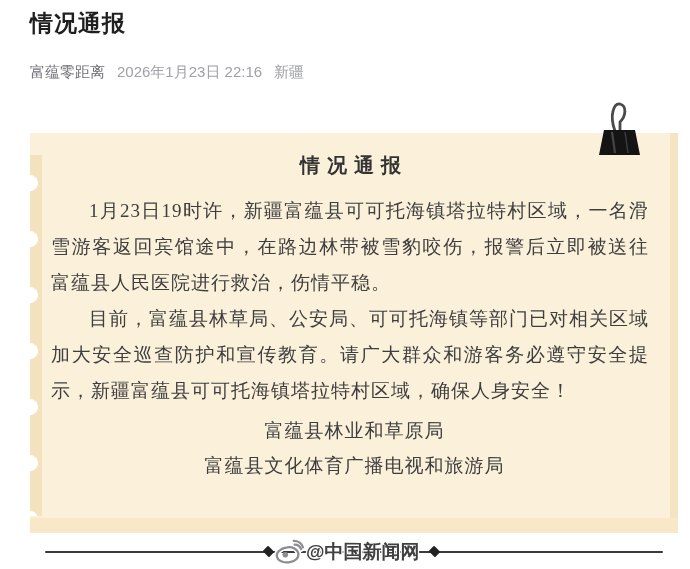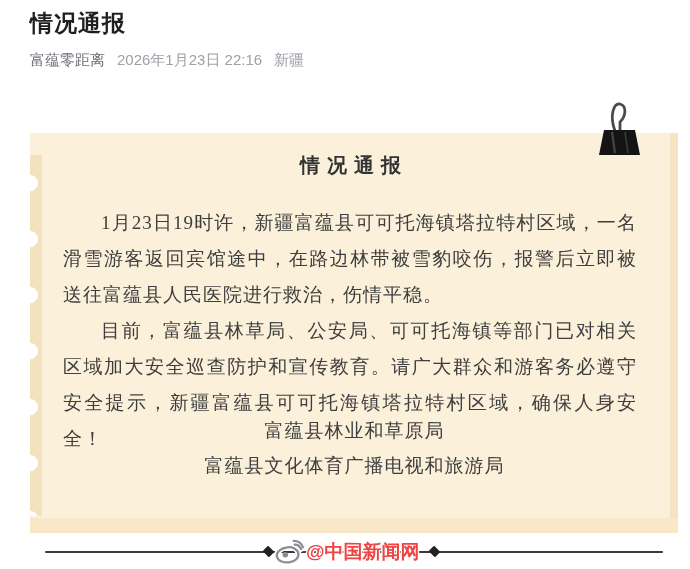--- a/index.html
+++ b/index.html
@@ -11,21 +11,21 @@
   
   .post-title{
     position:absolute;left:30px;top:8px;
     font-size:23px;font-weight:700;color:#1f1f1f;letter-spacing:1px;
   }
   .byline{
     position:absolute;left:30px;top:51px;
     font-size:15px;display:flex;align-items:flex-end;gap:12px;white-space:nowrap;
   }
   .byline .username{color:#6d6d77;}
-  .byline .timestamp,.byline .region{color:#9fa0a8;}
+  .byline .timestamp,.byline .region{color:#9fa0a8;margin-top:12px;}
   
   .card{
     position:absolute;left:30px;top:133px;width:648px;height:400px;
     background:#FBF0DA;
   }
   .card-left-edge{
     position:absolute;left:0;top:22px;bottom:17px;width:12px;
     background-color:#F4E1BE;
     background-image:radial-gradient(circle at 0px 28px, #ffffff 7.5px, rgba(255,255,255,0) 8.5px);
     background-size:12px 56px;background-repeat:repeat-y;background-position:0 0;
@@ -36,21 +36,21 @@
   .card-right-edge{
     position:absolute;right:0;top:0;bottom:15px;width:8px;background:#F5E4C3;
   }
   .binder-clip{position:absolute;top:-34px;right:35px;width:48px;height:58px;z-index:3;}
   .notice-title{
     position:absolute;top:19px;left:0;right:0;margin:0;
     text-align:center;font-family:"Liberation Serif","DejaVu Serif",serif;
     font-size:20px;font-weight:700;color:#333333;letter-spacing:7px;
   }
   .notice-p{
-    position:absolute;left:17px;right:25px;margin:16px;
+    position:absolute;left:17px;right:25px;margin:4px;
     font-family:"Liberation Serif","DejaVu Serif",serif;
     font-size:19px;line-height:36px;color:#3E3E3E;
     text-align:justify;text-indent:2em;letter-spacing:1px;
   }
   .notice-p1{top:56px;}
   .notice-p2{top:164px;}
   .signature{
     position:absolute;top:280px;right:16px;left:17px;
     text-align:center;
     font-family:"Liberation Serif","DejaVu Serif",serif;
@@ -69,21 +69,21 @@
   .flourish-left{left:264px;}
   .flourish-right{left:430px;}
   .end-label{
     position:absolute;left:320px;top:0px;z-index:1;
     font-family:"Liberation Serif","DejaVu Serif",serif;
     font-size:27px;font-weight:700;color:#1e1e1e;letter-spacing:13px;
   }
   .watermark{
     position:absolute;left:274px;top:3px;z-index:2;
     display:flex;align-items:center;gap:2px;
-    color:#ef4444;font-size:19px;font-weight:700;white-space:nowrap;
+    color:#404040;font-size:19px;font-weight:700;white-space:nowrap;
     text-shadow:-1px -1px 0 #fff,1px -1px 0 #fff,-1px 1px 0 #fff,1px 1px 0 #fff,0 0 3px #fff;
   }
   .watermark svg{display:block;}
 </style>
 </head>
 <body>
 
 <div class="post-title">情况通报</div>
 
 <div class="byline">

